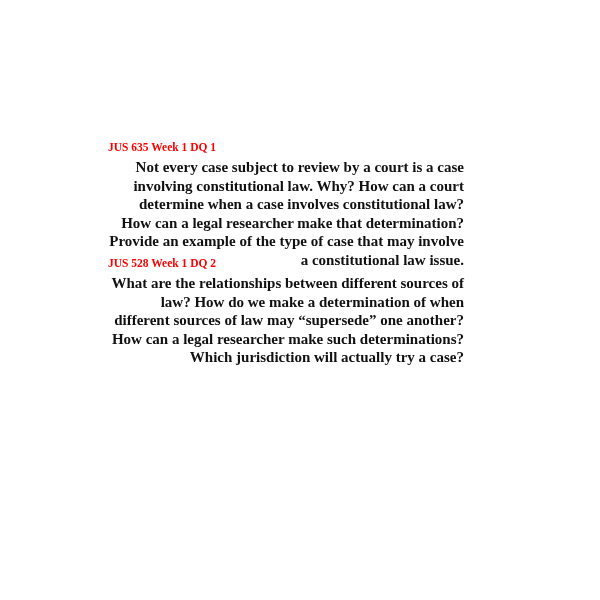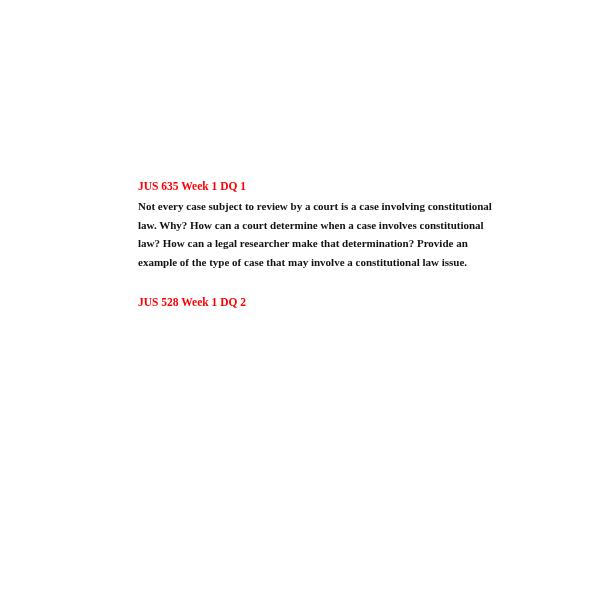--- a/index.html
+++ b/index.html
@@ -1,42 +1,44 @@
 <!DOCTYPE html>
 <html><head>
   <meta charset="utf-8">
   <style>
     html, body { margin: 0; padding: 0; background: #ffffff; }
     body { width: 600px; height: 600px; position: relative; overflow: hidden; }
     .page { position: absolute; left: 0; top: 0; width: 600px; height: 600px; background: #fff; }
-    .section { position: absolute; left: 138px; width: 360px; margin-top: 39px; }
+    .section { position: absolute; left: 108px; width: 360px; }
     .s1 { top: 140px; }
     .s2 { top: 256px; }
     .heading {
       font-family: "Liberation Serif", serif;
       font-weight: bold;
       font-size: 11.5px;
       color: #ff0000;
       line-height: 14px;
       margin: 0 0 4px 0;
     }
     .body {
       font-family: "Liberation Serif", serif;
       font-weight: bold;
-      font-size: 11px;
+      font-size: 15px;
       color: #111111;
       line-height: 18.5px;
       margin: 0;
       width: 356px;
+      text-align: right;
     }
   </style>
 </head>
 <body>
 
 <div class="page">
   <div class="section s1">
     <div class="heading">JUS 635 Week 1 DQ 1</div>
     <p class="body">Not every case subject to review by a court is a case involving constitutional law. Why? How can a court determine when a case involves constitutional law? How can a legal researcher make that determination? Provide an example of the type of case that may involve a constitutional law issue.</p>
   </div>
   <div class="section s2">
     <div class="heading">JUS 528 Week 1 DQ 2</div>
+    <p class="body">What are the relationships between different sources of law? How do we make a determination of when different sources of law may “supersede” one another? How can a legal researcher make such determinations? Which jurisdiction will actually try a case?</p>
   </div>
 </div>
 
 </body></html>

